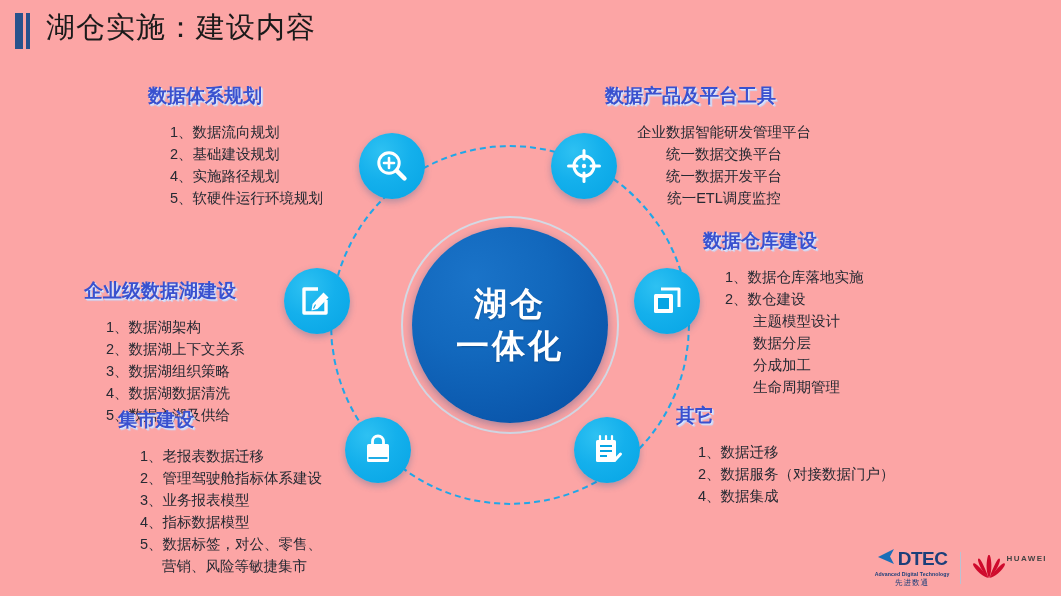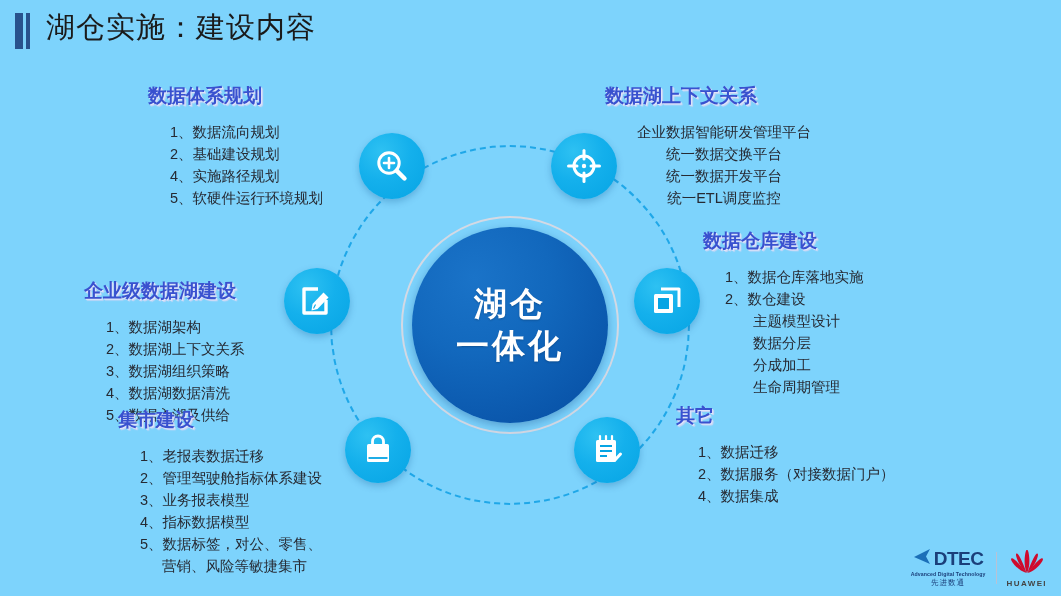--- a/index.html
+++ b/index.html
@@ -4,21 +4,21 @@
 <style>
   * { box-sizing: border-box; margin: 0; padding: 0; }
   html, body {
     width: 1061px; height: 596px;
     overflow: hidden;
     font-family: "Liberation Sans", "DejaVu Sans", sans-serif;
   }
   #slide {
     position: relative;
     width: 1061px; height: 596px;
-    background: #7dd3fc;
+    background: #fca5a5;
   }
 
   
   #title-bar {
     position: absolute; left: 0; top: 0;
     width: 1061px; height: 62px;
   }
   #title-accent {
     position: absolute; left: 15px; top: 13px;
     width: 18px; height: 36px;
@@ -126,21 +126,21 @@
   }
   #dtec-sub {
     font-size: 5.2px; color: #1b3f7a; letter-spacing: 0.1px;
     margin-top: 2px; white-space: nowrap; font-weight: bold;
   }
   #dtec-cn {
     font-size: 7.5px; color: #1b3f7a; letter-spacing: 1px;
     margin-top: 1px; white-space: nowrap;
   }
   #logo-div { width: 1px; height: 32px; background: #b9c2d4; }
-  #hw-logo { display: flex; flex-direction: column; align-items: center; }
+  #hw-logo { display: flex; align-items: flex-start; }
   #hw-word {
     font-size: 8px; font-weight: bold; color: #444;
     letter-spacing: 1.4px; margin-top: 1px;
   }
 </style>
 </head>
 <body>
 
 <div id="slide">
 
@@ -156,21 +156,21 @@
     <div class="blk-head">数据体系规划</div>
     <ul class="blk-list indent1">
       <li>1、数据流向规划</li>
       <li>2、基础建设规划</li>
       <li>4、实施路径规划</li>
       <li>5、软硬件运行环境规划</li>
     </ul>
   </div>
 
   <div class="block" style="left:605px; top:84px;">
-    <div class="blk-head">数据湖上下文关系</div>
+    <div class="blk-head">数据产品及平台工具</div>
     <ul class="blk-list ctr" style="width:238px;">
       <li>企业数据智能研发管理平台</li>
       <li>统一数据交换平台</li>
       <li>统一数据开发平台</li>
       <li>统一ETL调度监控</li>
     </ul>
   </div>
 
   <div class="block" style="left:84px; top:233px;">
     <div class="blk-head underline">企业级数据湖建设</div>

